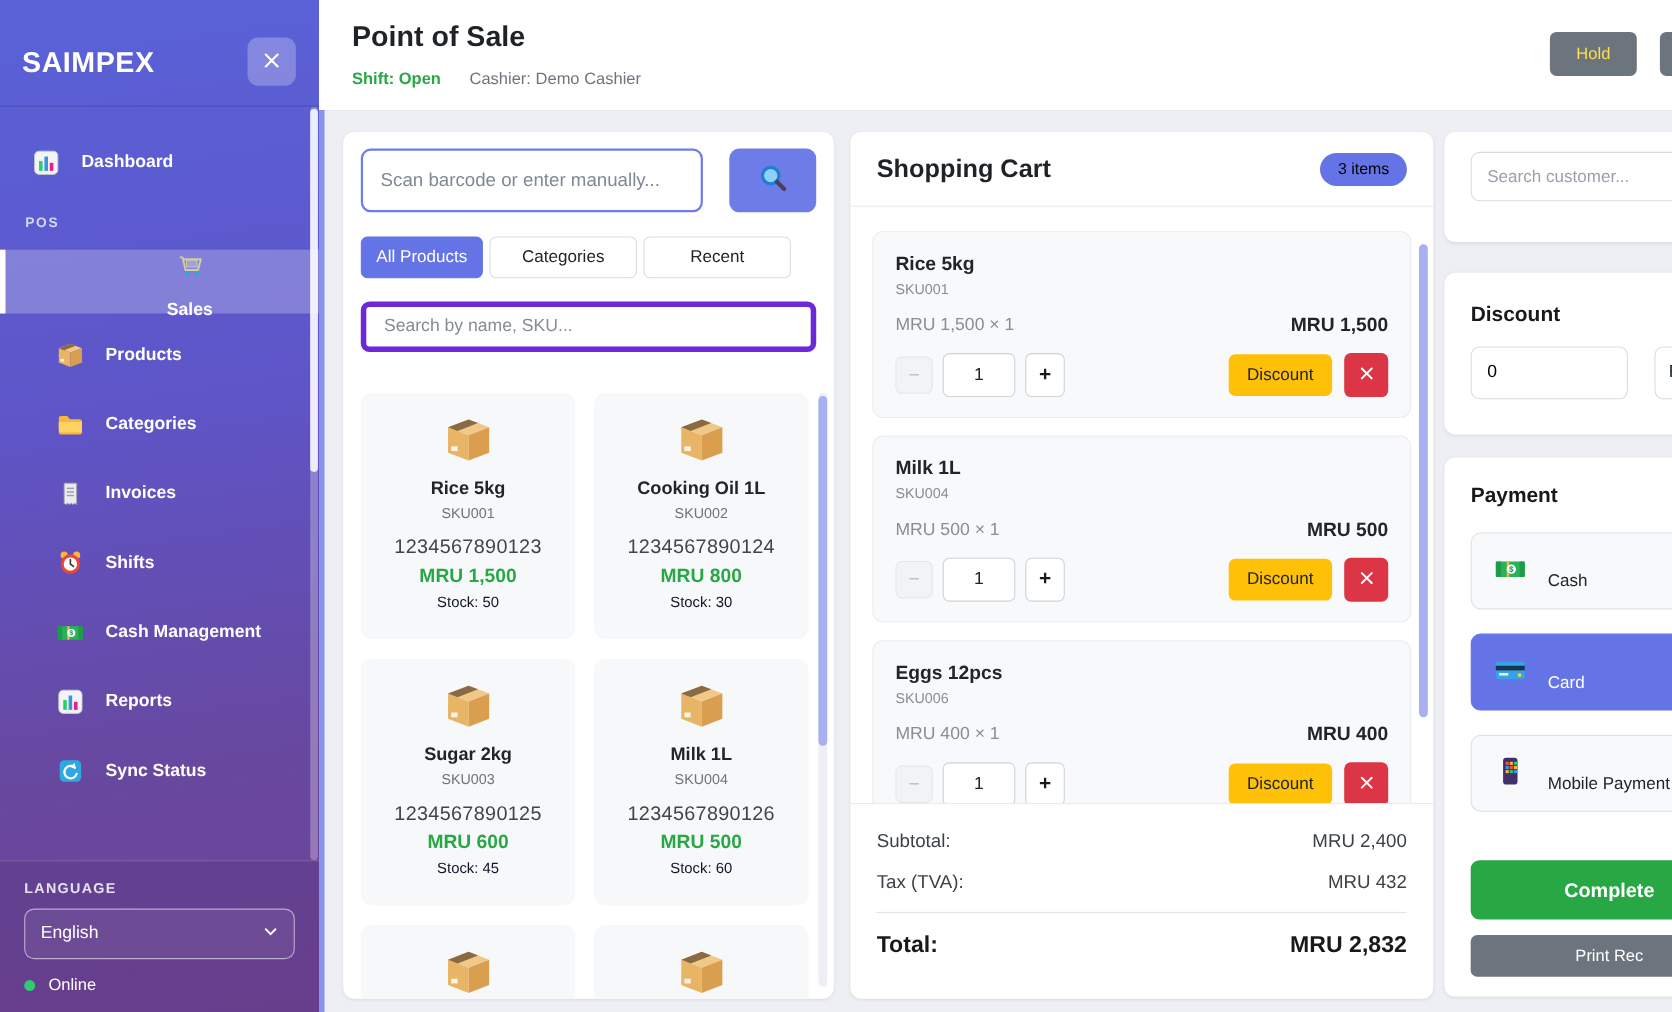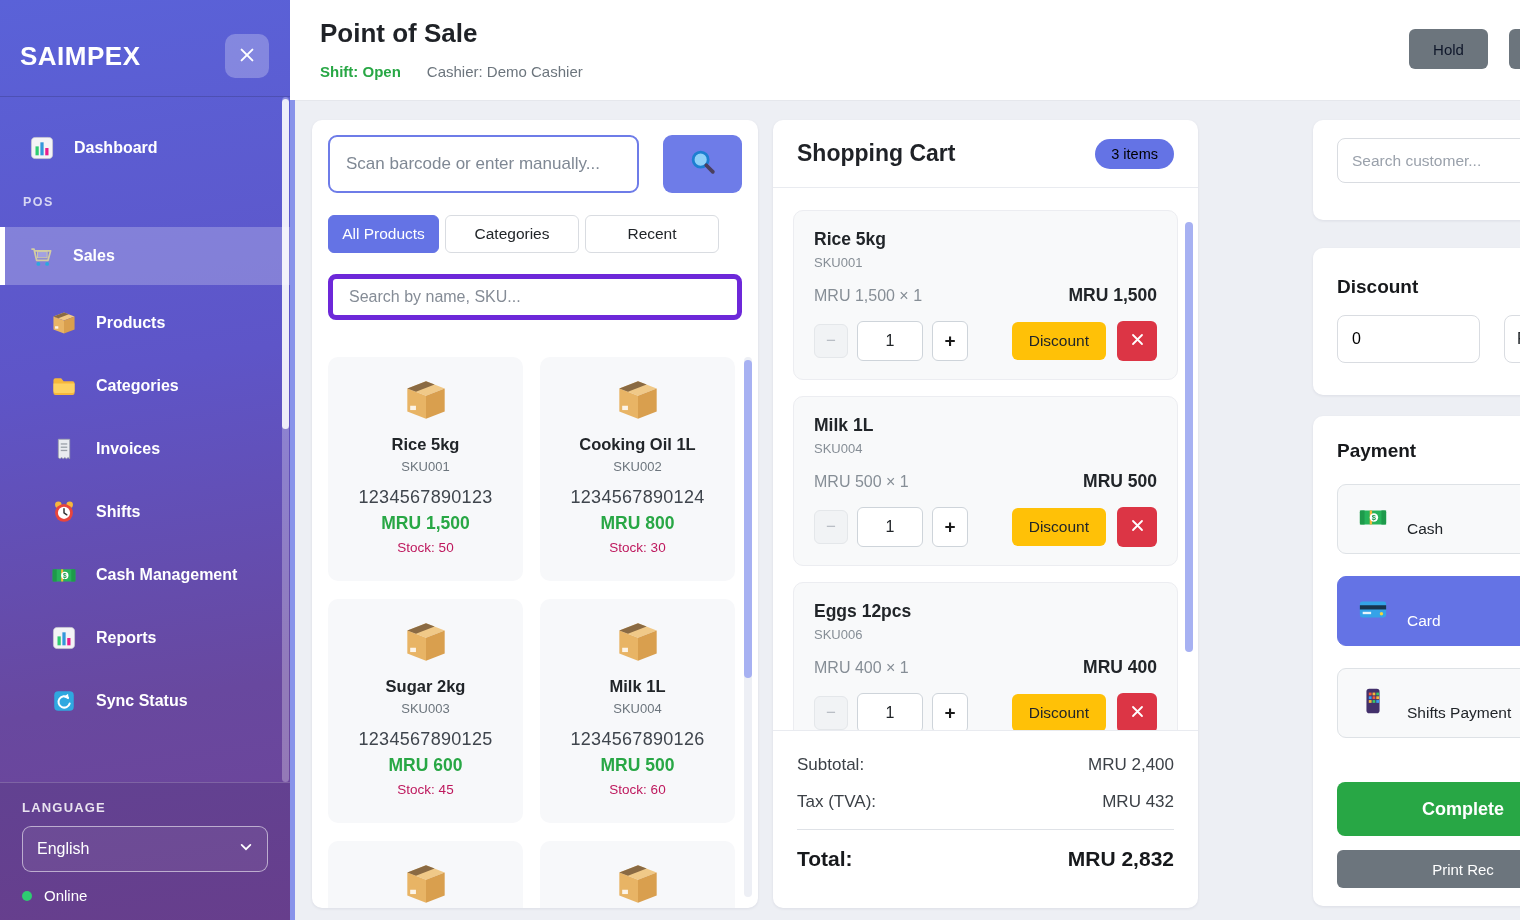--- a/index.html
+++ b/index.html
@@ -13,21 +13,21 @@
   .sb-header{flex:0 0 97px;display:flex;align-items:center;justify-content:space-between;
     padding:16px 21px 0 20px;border-bottom:1px solid rgba(0,0,0,0.15);box-sizing:border-box;}
   .brand{color:#fff;font-size:26px;font-weight:700;letter-spacing:.5px;}
   .sb-close{width:44px;height:44px;border-radius:10px;background:rgba(255,255,255,0.25);
     display:flex;align-items:center;justify-content:center;cursor:pointer;border:none;}
   .sb-nav{flex:1;overflow:hidden;position:relative;padding-top:26px;}
   .nav-item{height:50px;margin-bottom:13px;display:flex;align-items:center;gap:18px;
     padding-left:28px;color:#fff;cursor:pointer;}
   .nav-item.sub{padding-left:50px;}
   .nav-item.active{background:rgba(255,255,255,0.24);border-left:5px solid #fff;
-    height:58px;padding-left:22px;margin-bottom:13px;}
+    height:58px;padding-left:50px;margin-bottom:13px;flex-direction:column;}
   .nav-section{font-size:12.5px;font-weight:700;letter-spacing:1.5px;
     color:rgba(255,255,255,0.75);padding-left:23px;margin:22px 0 18px;}
   .nav-label{font-size:16px;font-weight:600;}
   .nav-icon{width:28px;height:28px;flex:0 0 28px;display:flex;align-items:center;justify-content:center;}
   .sb-scroll-track{position:absolute;right:1px;top:0;width:7px;height:100%;
     background:rgba(255,255,255,0.28);border-radius:4px;}
   .sb-scroll-thumb{position:absolute;right:1px;top:2px;width:7px;height:330px;
     background:rgba(255,255,255,0.85);border-radius:4px;}
   .sb-footer{flex:0 0 138px;padding:17px 22px 0;box-sizing:border-box;
     border-top:1px solid rgba(255,255,255,0.18);background:rgba(0,0,0,0.07);}
@@ -42,21 +42,21 @@
 
   
   .topbar{position:absolute;left:290px;top:0;width:1230px;height:100px;background:#fff;
     border-bottom:1px solid #e5e7ec;}
   .tb-title{position:absolute;left:30px;top:18px;font-size:26px;font-weight:700;color:#1f2227;}
   .tb-sub{position:absolute;left:30px;top:63px;display:flex;gap:26px;font-size:15px;}
   .shift{color:#28a745;font-weight:700;}
   .cashier{color:#6c757d;}
   .tb-actions{position:absolute;left:1119px;top:29px;display:flex;gap:21px;}
   .btn{border:none;cursor:pointer;font-family:inherit;}
-  .btn-hold{width:79px;height:40px;background:#6c757d;color:#0f172a;border-radius:6px;font-size:15px;}
+  .btn-hold{width:79px;height:40px;background:#6c757d;color:#fde047;border-radius:6px;font-size:15px;}
   .btn-edge{width:90px;height:40px;background:#6c757d;border-radius:6px;}
 
   
   .panel{position:absolute;background:#fff;border-radius:10px;box-shadow:0 1px 3px rgba(25,30,60,0.08);}
 
   
   .products-panel{left:312px;top:120px;width:446px;height:788px;padding:15px 16px;
     overflow:hidden;box-sizing:border-box;}
   .scan-row{display:flex;gap:24px;}
   .scan-input{flex:1;min-width:0;height:58px;border:2px solid #6e7ce8;border-radius:9px;
@@ -73,26 +73,26 @@
     padding:0 16px;font-size:16px;box-sizing:border-box;font-family:inherit;color:#374151;outline:none;}
   .name-search::placeholder{color:#858c96;}
   .pgrid{margin-top:37px;display:grid;grid-template-columns:195px 195px;gap:18px 17px;}
   .pcard{background:#f7f8fa;border-radius:10px;height:224px;box-sizing:border-box;
     padding:20px 10px;text-align:center;cursor:pointer;}
   .picon{height:46px;display:flex;justify-content:center;}
   .pname{margin-top:12px;font-size:16.5px;font-weight:700;color:#212529;}
   .psku{margin-top:5px;font-size:13px;color:#6c757d;}
   .pbar{margin-top:13px;font-size:18px;color:#3f454d;letter-spacing:.3px;}
   .pprice{margin-top:5px;font-size:17.5px;font-weight:700;color:#28a745;}
-  .pstock{margin-top:6px;font-size:13.5px;color:#be185d;}
+  .pstock{margin-top:6px;font-size:13.5px;color:#0f172a;}
   .pscroll-track{position:absolute;right:6px;top:237px;width:8px;height:540px;background:#edeff5;border-radius:4px;}
   .pscroll-thumb{position:absolute;right:6px;top:240px;width:8px;height:318px;background:#a7b1f2;border-radius:4px;}
 
   
-  .cart-panel{left:773px;top:120px;width:425px;height:788px;display:flex;flex-direction:column;box-sizing:border-box;}
+  .cart-panel{left:773px;top:120px;width:530px;height:788px;display:flex;flex-direction:column;box-sizing:border-box;}
   .cart-header{flex:0 0 68px;display:flex;align-items:center;justify-content:space-between;
     padding:0 24px;border-bottom:1px solid #e9ebf0;box-sizing:border-box;}
   .cart-title{font-size:23px;font-weight:700;color:#1f2227;}
   .cart-badge{background:#6473e5;color:#000000;font-size:14.5px;border-radius:999px;padding:7px 16px;}
   .cart-items{flex:1;overflow:hidden;padding:22px 20px 0;position:relative;}
   .citem{background:#f8f9fa;border:1px solid #ecedf1;border-radius:10px;padding:18px 20px;
     margin-bottom:16px;box-sizing:border-box;}
   .ciname{font-size:17.5px;font-weight:700;color:#212529;}
   .cisku{margin-top:5px;font-size:13px;color:#868e96;}
   .cirow{margin-top:15px;display:flex;justify-content:space-between;align-items:center;}
@@ -572,20 +572,20 @@
             <rect x="15.5" y="7" width="3" height="3" fill="#f6b73c"></rect>
             <rect x="19.5" y="7" width="3" height="3" fill="#3ac569"></rect>
             <rect x="11.5" y="11" width="3" height="3" fill="#3a9df2"></rect>
             <rect x="15.5" y="11" width="3" height="3" fill="#f2593a"></rect>
             <rect x="19.5" y="11" width="3" height="3" fill="#f6b73c"></rect>
             <rect x="11.5" y="15" width="3" height="3" fill="#f6b73c"></rect>
             <rect x="15.5" y="15" width="3" height="3" fill="#3ac569"></rect>
             <rect x="19.5" y="15" width="3" height="3" fill="#3a9df2"></rect>
           </svg>
       </span>
-      <span class="pay-label">Shifts Payment</span>
+      <span class="pay-label">Mobile Payment</span>
     </div>
 
     <button class="btn btn-complete">Complete</button>
     <button class="btn btn-print">Print Rec</button>
   </div>
 
 </div>
 
 </body></html>

